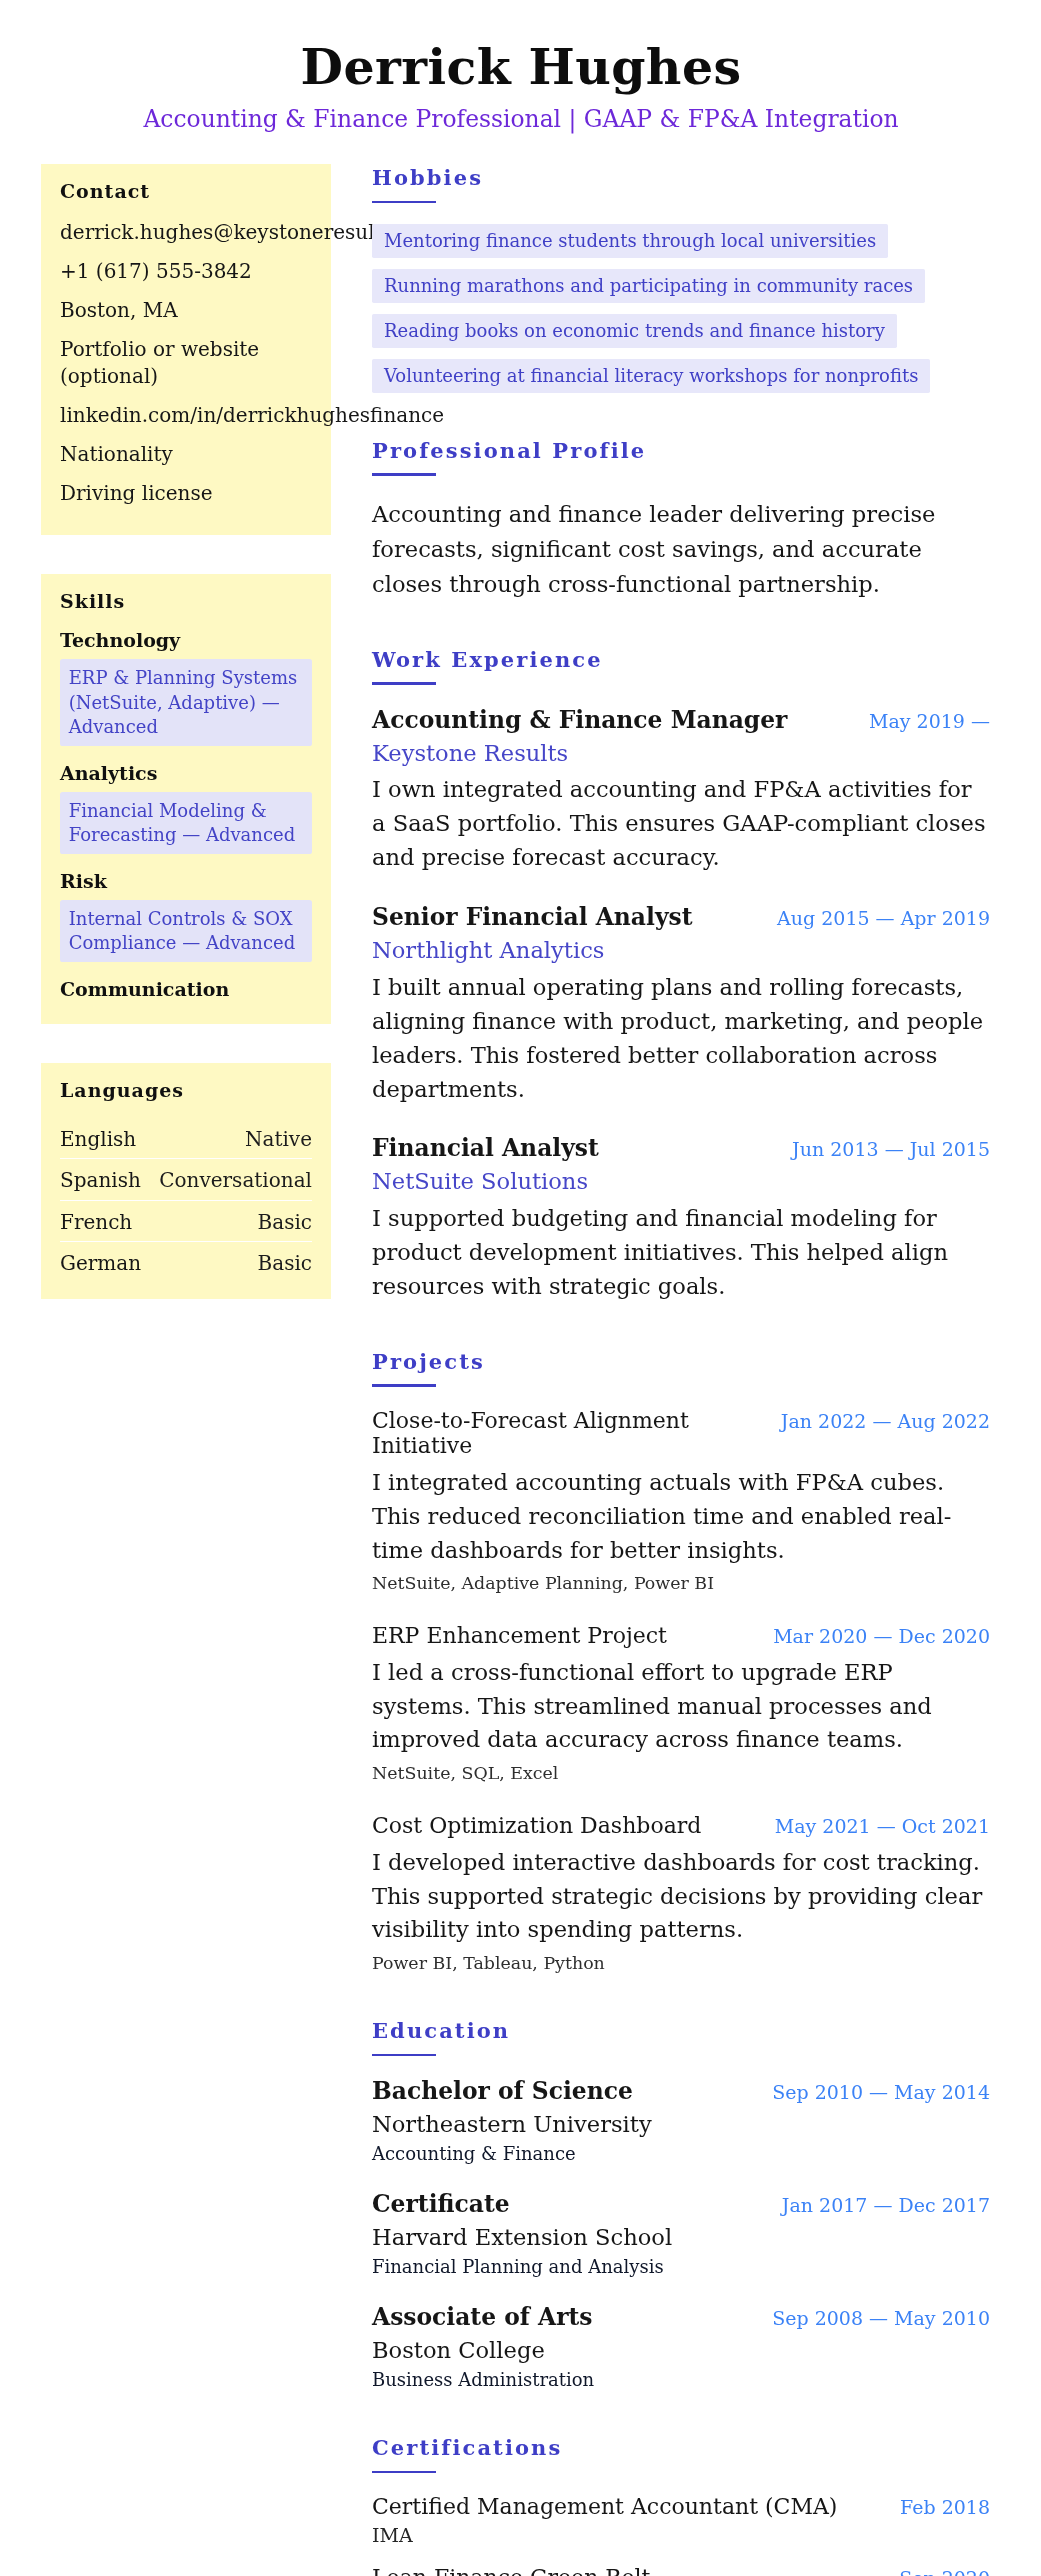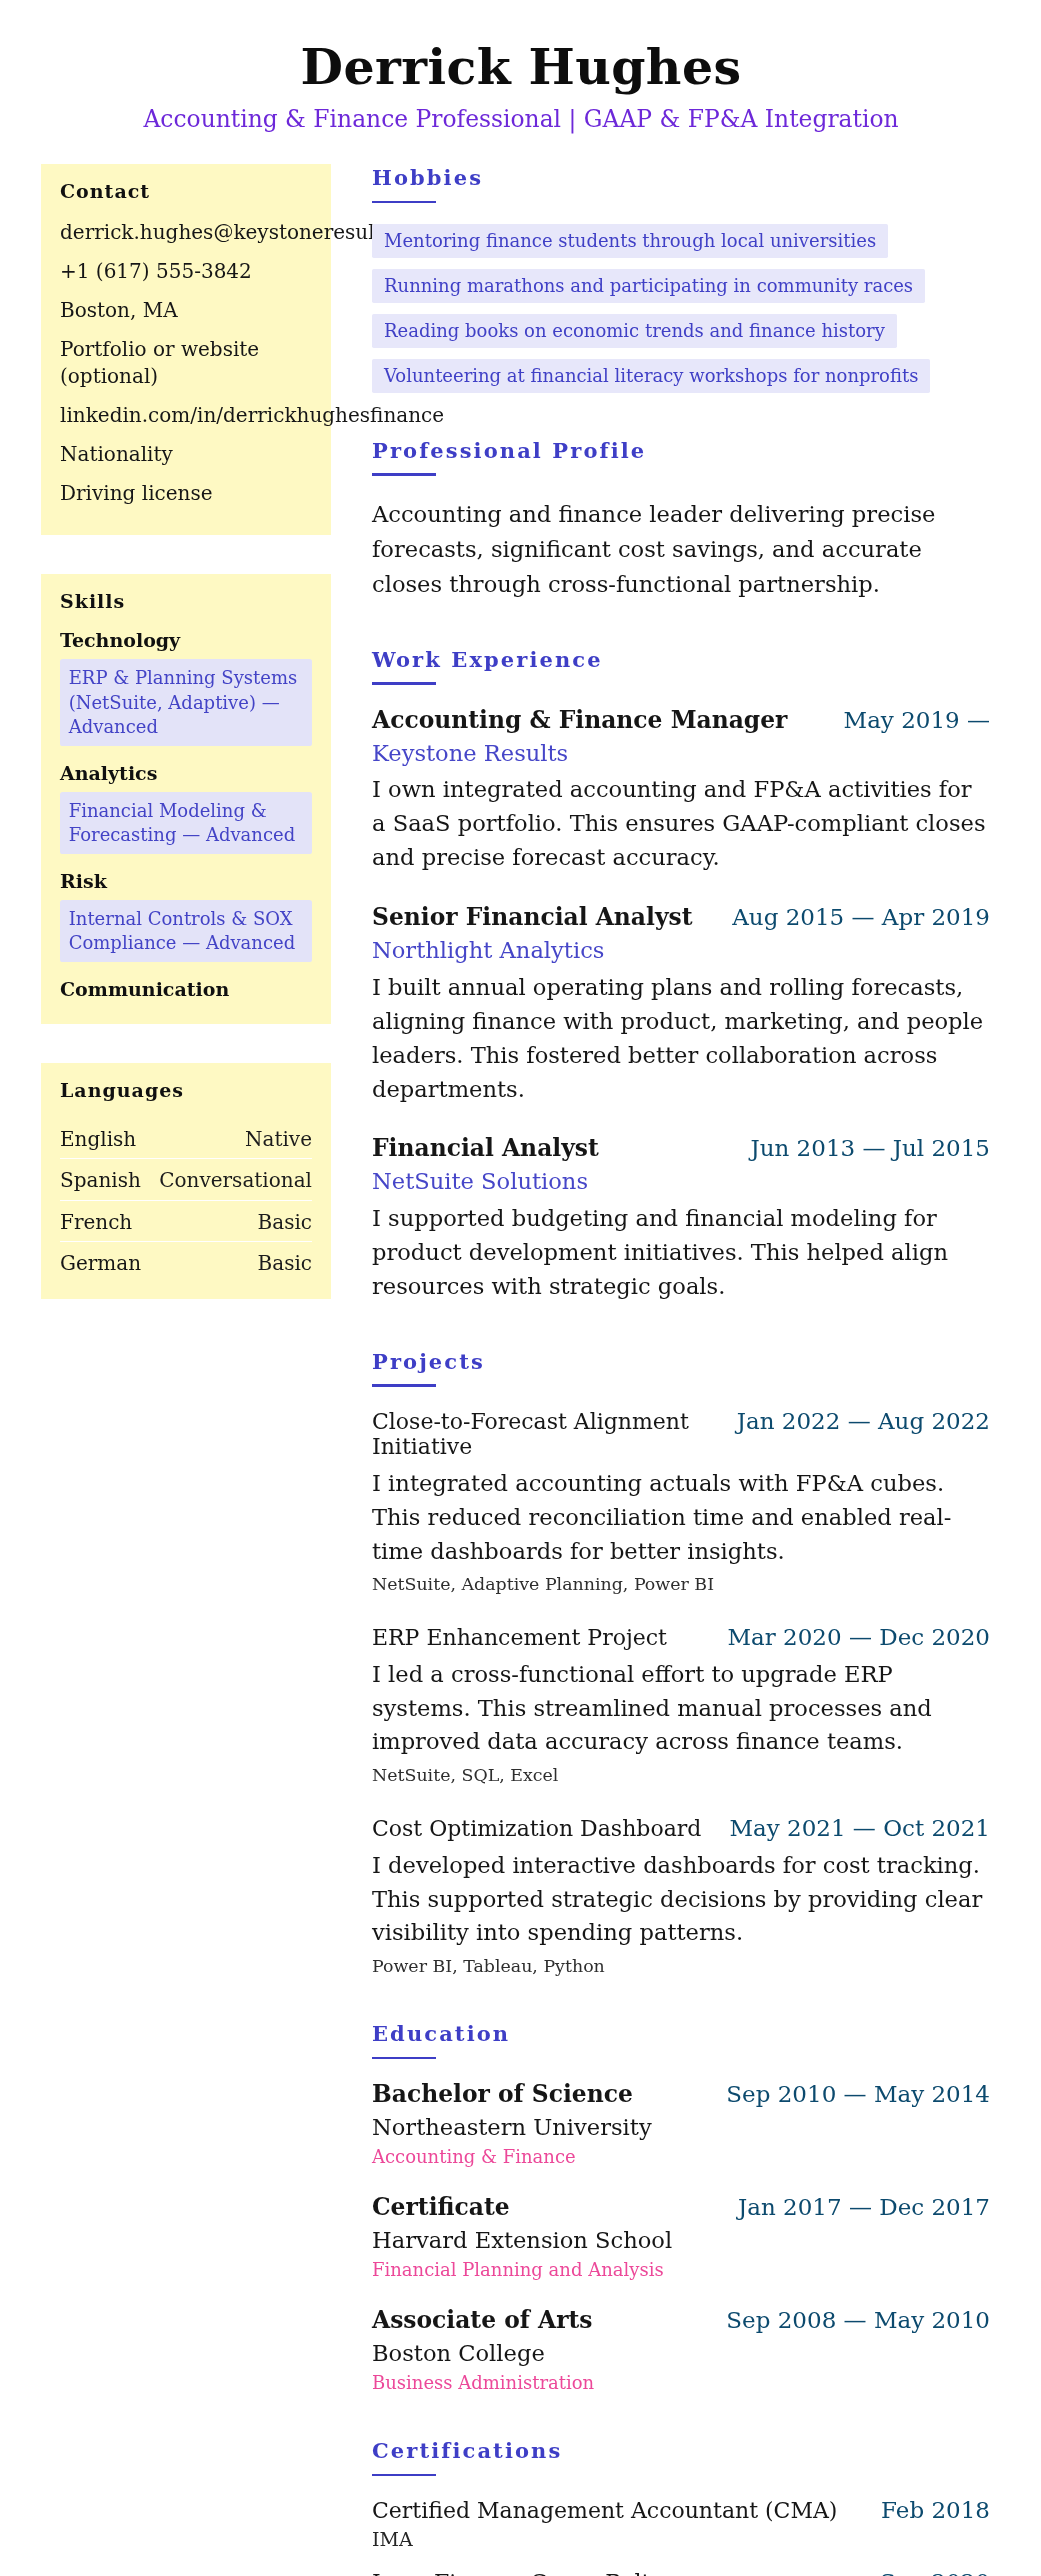--- a/index.html
+++ b/index.html
@@ -42,35 +42,35 @@
   .section-rule { width: 64px; height: 2.6px; background: #3e3ec6; margin: 10.4px 0 21px; }
 
   .hobby-chip {
     display: table; background: #e7e7fa; color: #4040c6; font-size: 18px;
     padding: 6px 12px; margin-bottom: 11.3px; border-radius: 1.7px; line-height: 1.2;
   }
 
   .profile-text { font-size: 22.6px; line-height: 1.55; }
 
   .row { display: flex; justify-content: space-between; align-items: baseline; gap: 15.6px; }
-  .date { font-size: 23px; white-space: nowrap; color: #0c4a6e; }
+  .date { font-size: 19px; white-space: nowrap; color: #3b82f6; }
 
   .job { margin-bottom: 28px; }
   .job-title { font-size: 23.4px; font-weight: 700; }
   .company { color: #4646c8; font-size: 22.6px; margin-top: 6px; }
   .body-text { font-size: 22.6px; line-height: 1.5; margin-top: 7.8px; }
 
   .project { margin-bottom: 29.5px; }
   .project-title { font-size: 22px; }
   .tech { font-size: 17.4px; margin-top: 6px; color: #2e2e2e; }
 
   .edu { margin-bottom: 26px; }
   .edu-degree { font-size: 23.4px; font-weight: 700; }
   .edu-school { font-size: 22.6px; margin-top: 6px; }
-  .edu-field { font-size: 18px; margin-top: 6px; color: #ec4899; }
+  .edu-field { font-size: 18px; margin-top: 6px; color: #0f172a; }
 
   .cert { margin-bottom: 19px; }
   .cert-name { font-size: 22px; }
   .cert-org { font-size: 19px; margin-top: 4.3px; color: #252525; }
 </style>
 </head>
 <body>
 
 <div class="header">
   <div class="name">Derrick Hughes</div>

